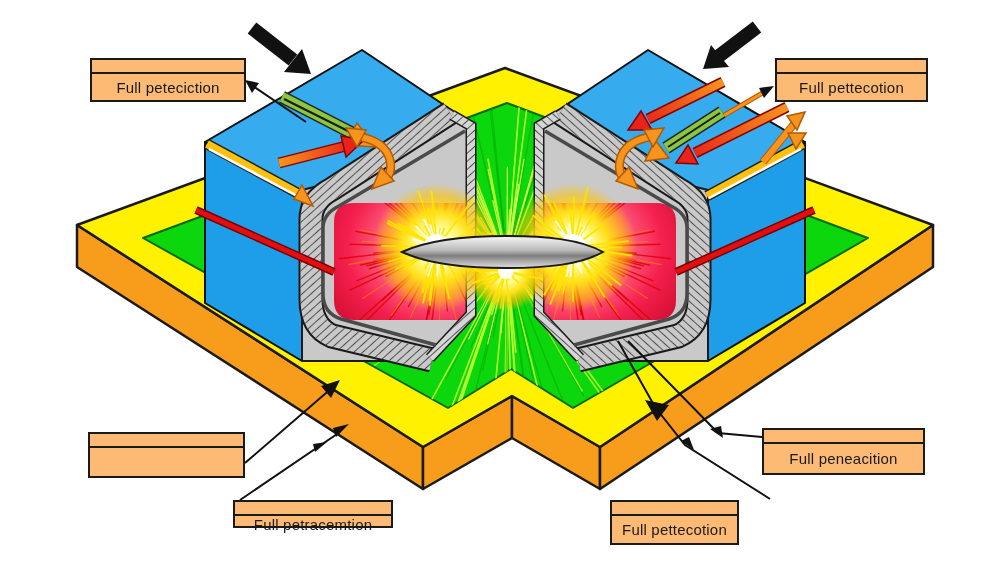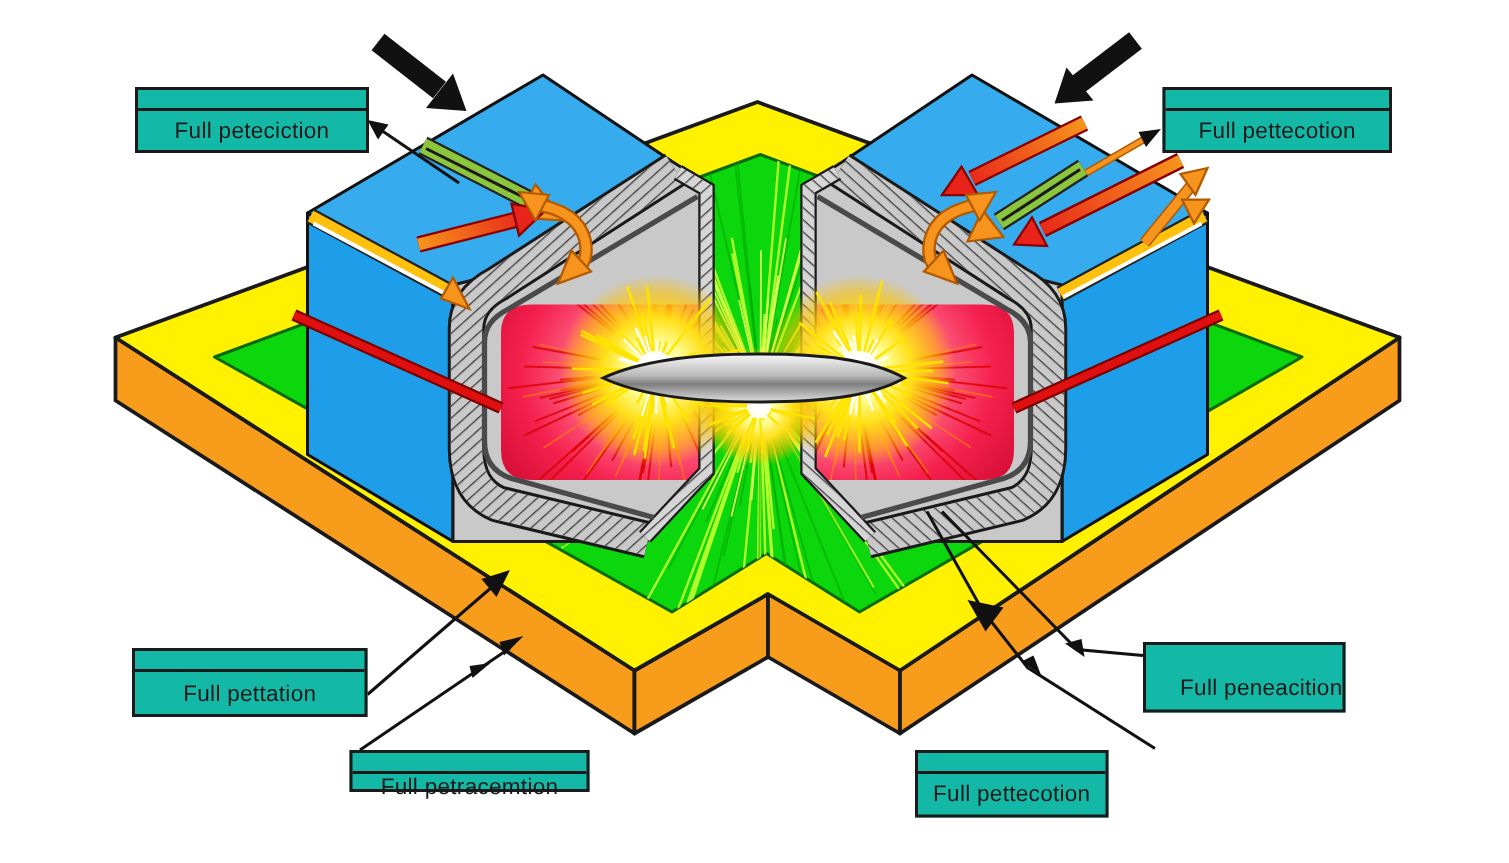--- a/index.html
+++ b/index.html
@@ -1,19 +1,19 @@
 <!DOCTYPE html>
 <html><head>
 <meta charset="utf-8">
 <style>
   html,body{margin:0;padding:0;background:#fff;}
   #stage{position:relative;width:1006px;height:575px;background:#ffffff;overflow:hidden;
          font-family:"Liberation Sans", sans-serif;}
   #stage svg{position:absolute;left:0;top:0;}
-  .label-box{position:absolute;background:#14b8a6;border:2px solid #1a1a1a;box-sizing:border-box;
+  .label-box{position:absolute;background:#fdba74;border:2px solid #1a1a1a;box-sizing:border-box;
              display:flex;flex-direction:column;}
   .label-strip{height:12px;border-bottom:2px solid #1a1a1a;flex:0 0 auto;}
   .label-text{flex:1 1 auto;display:flex;align-items:center;justify-content:center;
               font-size:15px;color:#1a1a1a;letter-spacing:.2px;}
 </style>
 </head>
 <body>
 
 <div id="stage">
 <svg width="1006" height="575" viewBox="0 0 1006 575">
@@ -721,27 +721,26 @@
 <div class="label-box" style="left:90px;top:58px;width:156px;height:44px;">
   <div class="label-strip"></div>
   <div class="label-text">Full peteciction</div>
 </div>
 <div class="label-box" style="left:775px;top:58px;width:153px;height:44px;">
   <div class="label-strip"></div>
   <div class="label-text">Full pettecotion</div>
 </div>
 <div class="label-box" style="left:88px;top:432px;width:157px;height:46px;">
   <div class="label-strip"></div>
-  <div class="label-text">Full pettation</div>
 </div>
 <div class="label-box" style="left:233px;top:500px;width:160px;height:28px;">
   <div class="label-strip"></div>
   <div class="label-text">Full petracemtion</div>
 </div>
 <div class="label-box" style="left:610px;top:500px;width:129px;height:45px;">
   <div class="label-strip"></div>
   <div class="label-text">Full pettecotion</div>
 </div>
-<div class="label-box" style="left:762px;top:428px;width:135px;height:47px;align-items:flex-end;">
+<div class="label-box" style="left:762px;top:428px;width:163px;height:47px;">
   <div class="label-strip"></div>
   <div class="label-text">Full peneacition</div>
 </div>
 </div>
 
 </body></html>

